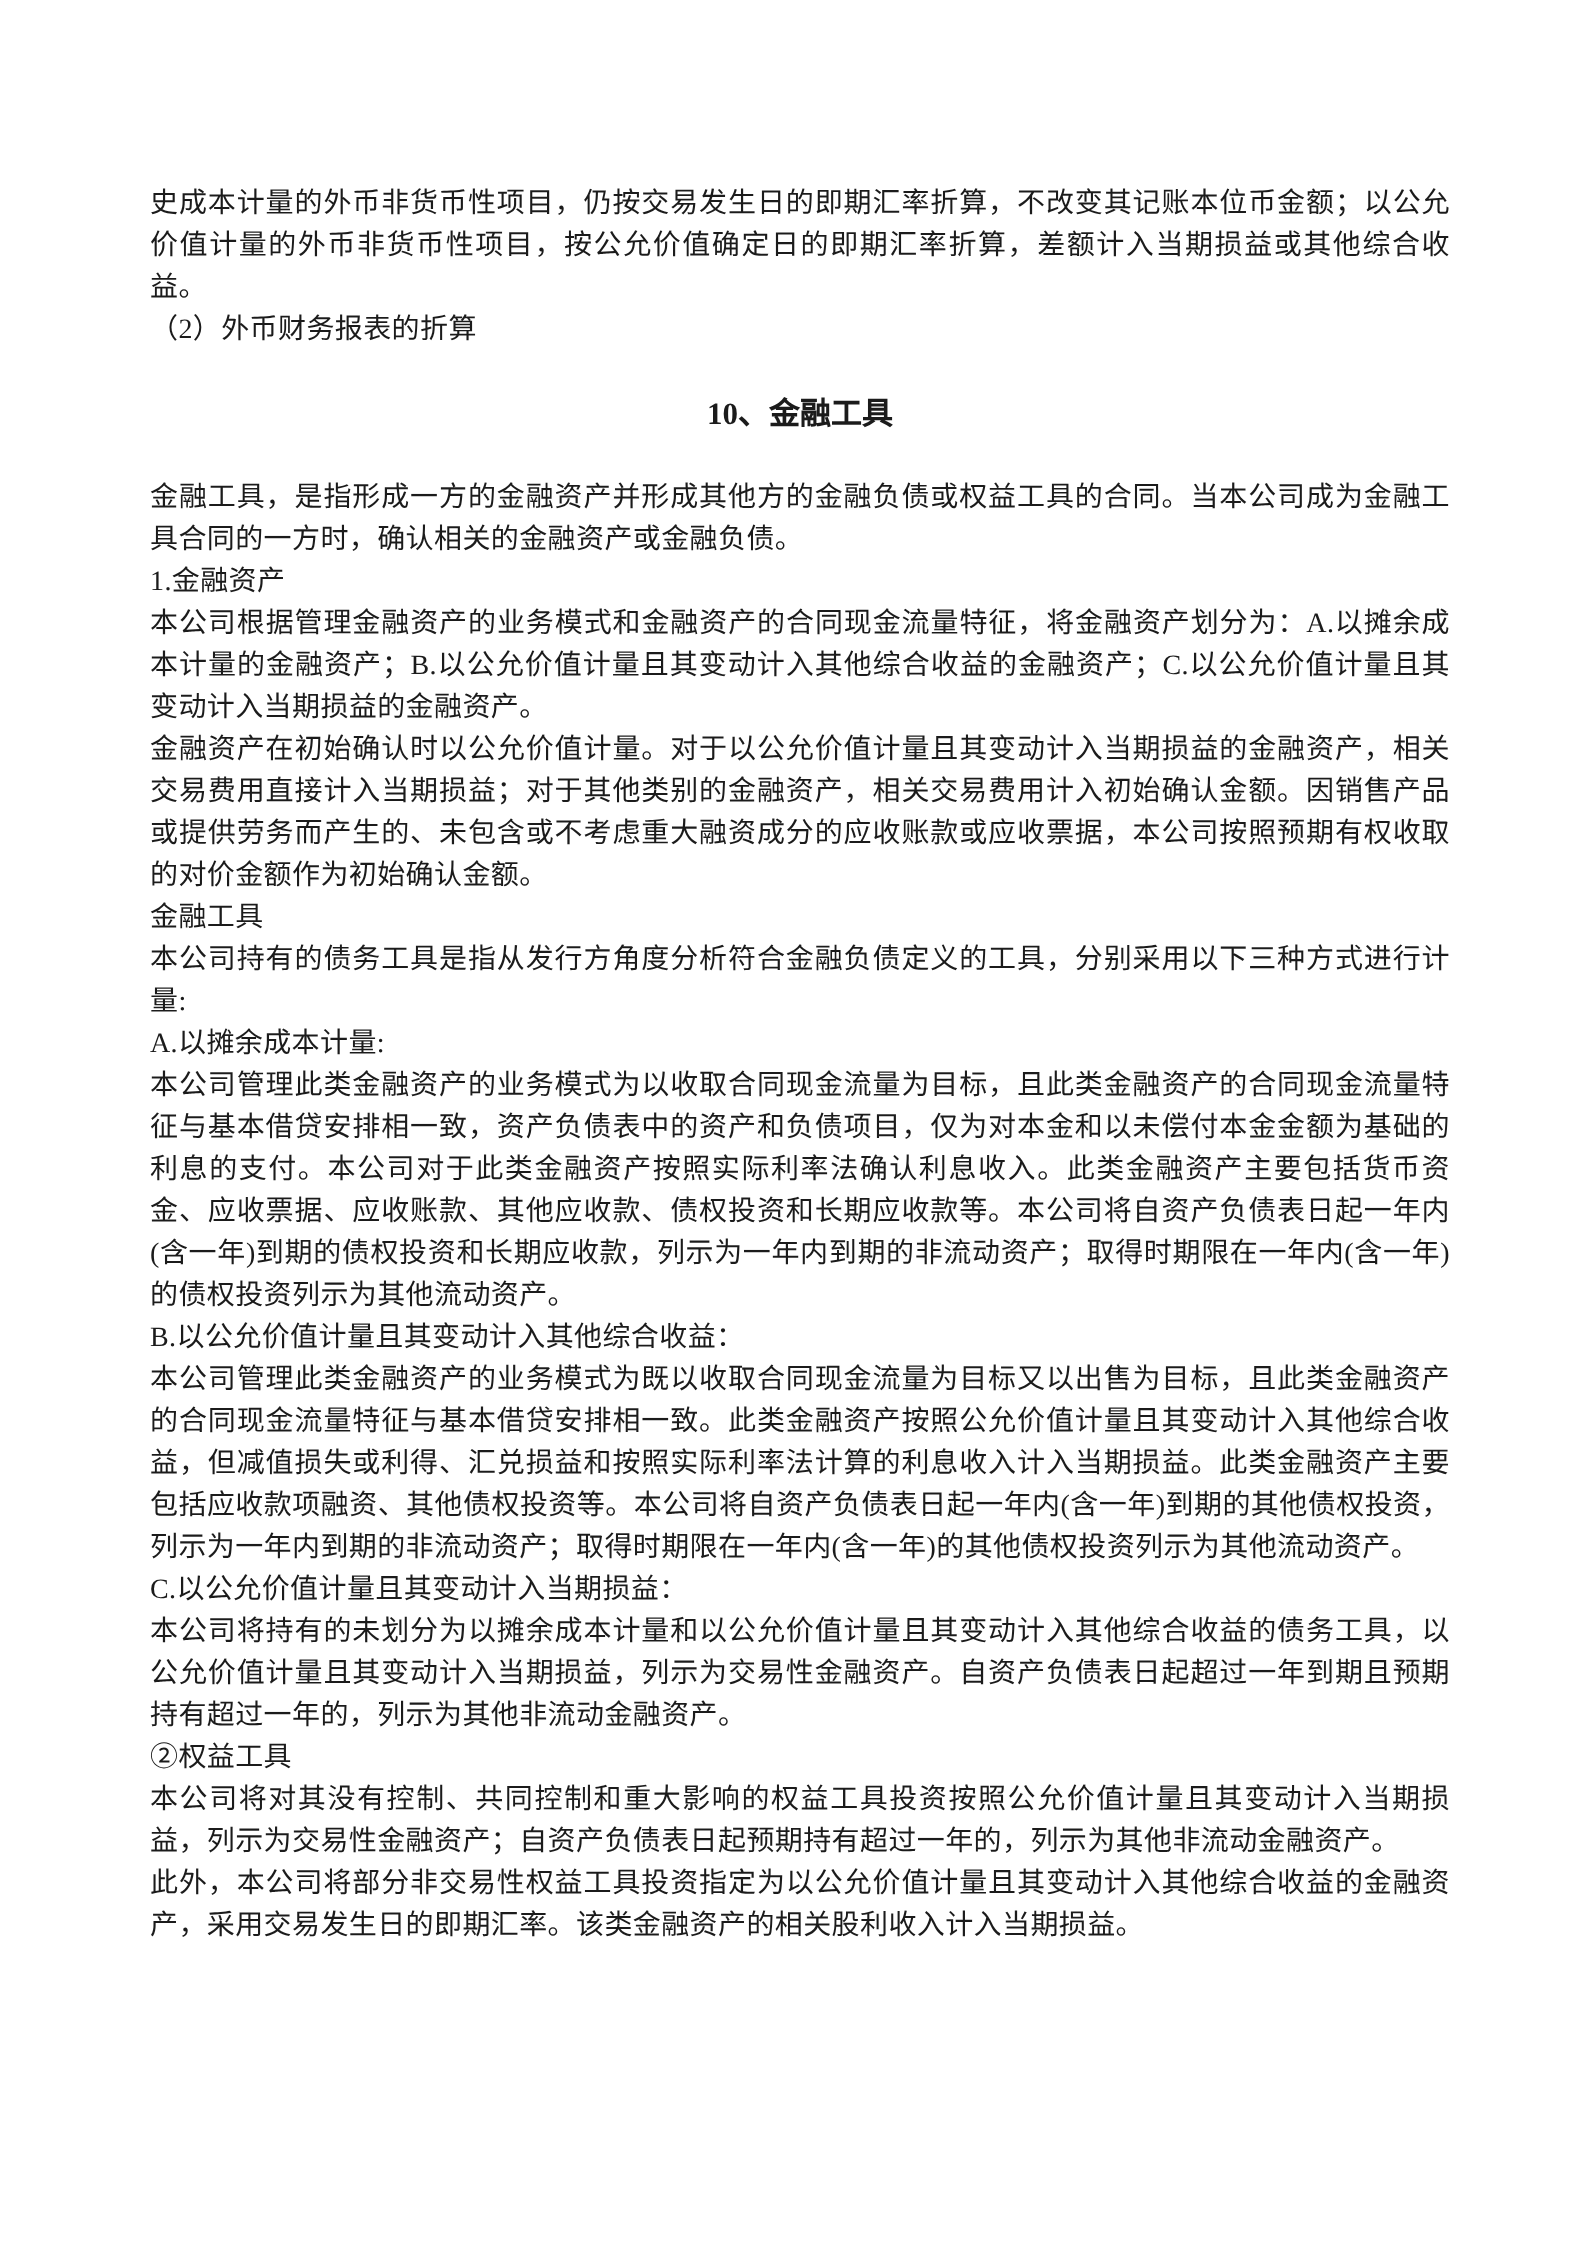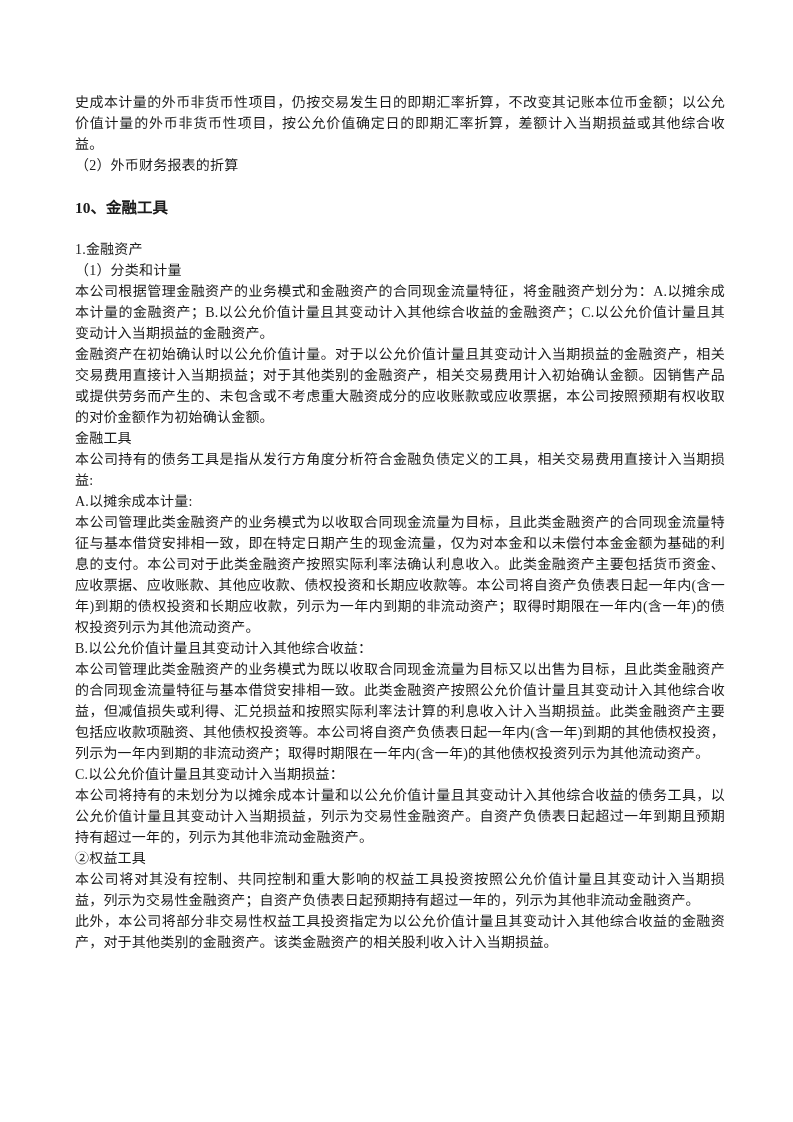--- a/index.html
+++ b/index.html
@@ -35,40 +35,40 @@
     text-align: justify;
     text-justify: inter-character;
     letter-spacing: 0.2px;
   }
   .content h2.heading {
     font-size: 15.5px;
     line-height: 21px;
     font-weight: bold;
     margin-top: 21px;
     margin-bottom: 21px;
-    text-align: left;
+    text-align: center;
   }
 </style>
 </head>
 <body>
 
 <div class="page">
   <div class="content">
     <p>史成本计量的外币非货币性项目，仍按交易发生日的即期汇率折算，不改变其记账本位币金额；以公允价值计量的外币非货币性项目，按公允价值确定日的即期汇率折算，差额计入当期损益或其他综合收益。</p>
     <p>（2）外币财务报表的折算</p>
     <h2 class="heading">10、金融工具</h2>
+    <p>金融工具，是指形成一方的金融资产并形成其他方的金融负债或权益工具的合同。当本公司成为金融工具合同的一方时，确认相关的金融资产或金融负债。</p>
     <p>1.金融资产</p>
-    <p>（1）分类和计量</p>
     <p>本公司根据管理金融资产的业务模式和金融资产的合同现金流量特征，将金融资产划分为：A.以摊余成本计量的金融资产；B.以公允价值计量且其变动计入其他综合收益的金融资产；C.以公允价值计量且其变动计入当期损益的金融资产。</p>
     <p>金融资产在初始确认时以公允价值计量。对于以公允价值计量且其变动计入当期损益的金融资产，相关交易费用直接计入当期损益；对于其他类别的金融资产，相关交易费用计入初始确认金额。因销售产品或提供劳务而产生的、未包含或不考虑重大融资成分的应收账款或应收票据，本公司按照预期有权收取的对价金额作为初始确认金额。</p>
     <p>金融工具</p>
-    <p>本公司持有的债务工具是指从发行方角度分析符合金融负债定义的工具，相关交易费用直接计入当期损益:</p>
+    <p>本公司持有的债务工具是指从发行方角度分析符合金融负债定义的工具，分别采用以下三种方式进行计量:</p>
     <p>A.以摊余成本计量:</p>
-    <p>本公司管理此类金融资产的业务模式为以收取合同现金流量为目标，且此类金融资产的合同现金流量特征与基本借贷安排相一致，即在特定日期产生的现金流量，仅为对本金和以未偿付本金金额为基础的利息的支付。本公司对于此类金融资产按照实际利率法确认利息收入。此类金融资产主要包括货币资金、应收票据、应收账款、其他应收款、债权投资和长期应收款等。本公司将自资产负债表日起一年内(含一年)到期的债权投资和长期应收款，列示为一年内到期的非流动资产；取得时期限在一年内(含一年)的债权投资列示为其他流动资产。</p>
+    <p>本公司管理此类金融资产的业务模式为以收取合同现金流量为目标，且此类金融资产的合同现金流量特征与基本借贷安排相一致，资产负债表中的资产和负债项目，仅为对本金和以未偿付本金金额为基础的利息的支付。本公司对于此类金融资产按照实际利率法确认利息收入。此类金融资产主要包括货币资金、应收票据、应收账款、其他应收款、债权投资和长期应收款等。本公司将自资产负债表日起一年内(含一年)到期的债权投资和长期应收款，列示为一年内到期的非流动资产；取得时期限在一年内(含一年)的债权投资列示为其他流动资产。</p>
     <p>B.以公允价值计量且其变动计入其他综合收益：</p>
     <p>本公司管理此类金融资产的业务模式为既以收取合同现金流量为目标又以出售为目标，且此类金融资产的合同现金流量特征与基本借贷安排相一致。此类金融资产按照公允价值计量且其变动计入其他综合收益，但减值损失或利得、汇兑损益和按照实际利率法计算的利息收入计入当期损益。此类金融资产主要包括应收款项融资、其他债权投资等。本公司将自资产负债表日起一年内(含一年)到期的其他债权投资，列示为一年内到期的非流动资产；取得时期限在一年内(含一年)的其他债权投资列示为其他流动资产。</p>
     <p>C.以公允价值计量且其变动计入当期损益：</p>
     <p>本公司将持有的未划分为以摊余成本计量和以公允价值计量且其变动计入其他综合收益的债务工具，以公允价值计量且其变动计入当期损益，列示为交易性金融资产。自资产负债表日起超过一年到期且预期持有超过一年的，列示为其他非流动金融资产。</p>
     <p>②权益工具</p>
     <p>本公司将对其没有控制、共同控制和重大影响的权益工具投资按照公允价值计量且其变动计入当期损益，列示为交易性金融资产；自资产负债表日起预期持有超过一年的，列示为其他非流动金融资产。</p>
-    <p>此外，本公司将部分非交易性权益工具投资指定为以公允价值计量且其变动计入其他综合收益的金融资产，对于其他类别的金融资产。该类金融资产的相关股利收入计入当期损益。</p>
+    <p>此外，本公司将部分非交易性权益工具投资指定为以公允价值计量且其变动计入其他综合收益的金融资产，采用交易发生日的即期汇率。该类金融资产的相关股利收入计入当期损益。</p>
   </div>
 </div>
 
 </body></html>

